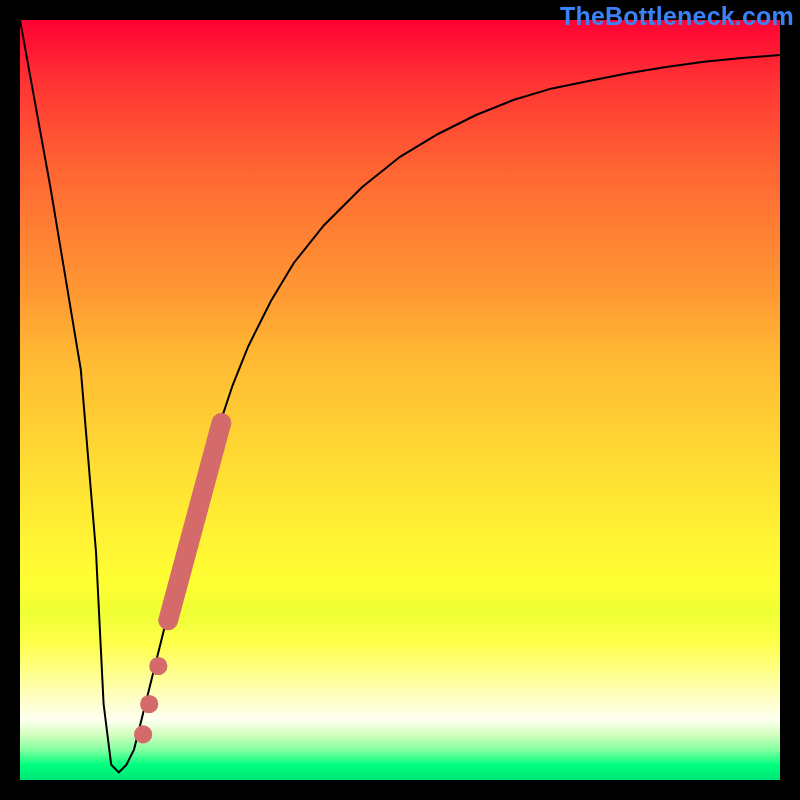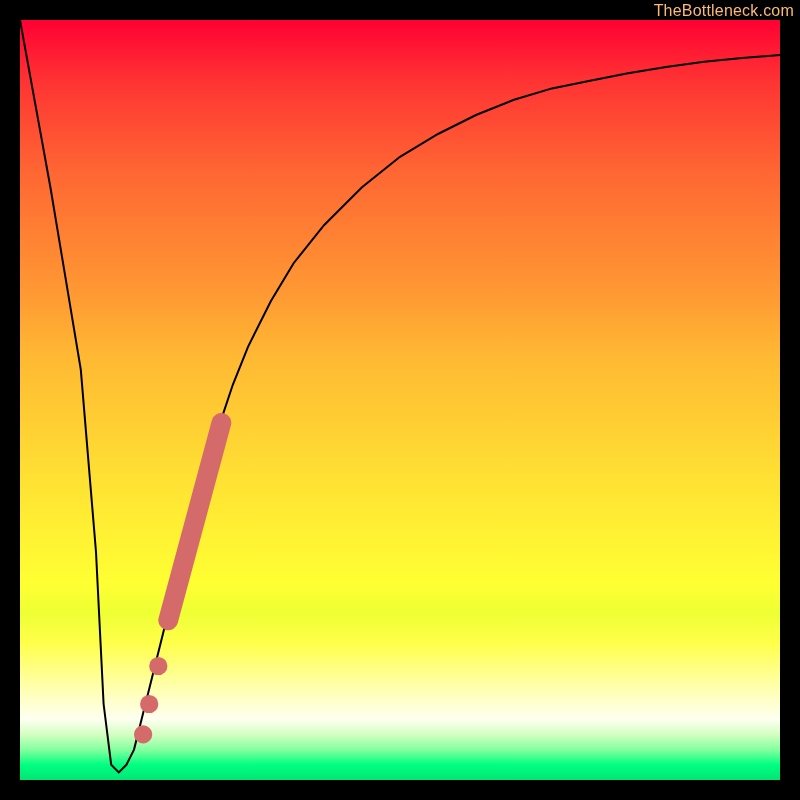--- a/index.html
+++ b/index.html
@@ -54,23 +54,23 @@
   svg.curve {
     position: absolute;
     inset: 0;
     width: 760px;
     height: 760px;
   }
   .watermark {
     position: absolute;
     top: 2px;
     right: 6px;
-    color: #fdba74;
-    font-size: 16px;
-    font-weight: 400;
+    color: #3b82f6;
+    font-size: 25px;
+    font-weight: 700;
     letter-spacing: 0.2px;
   }
 </style>
 </head>
 <body>
 
 <div class="frame">
   <div class="plot-area">
     <div class="gradient"></div>
     <svg class="curve" viewBox="0 0 760 760" preserveAspectRatio="none">

